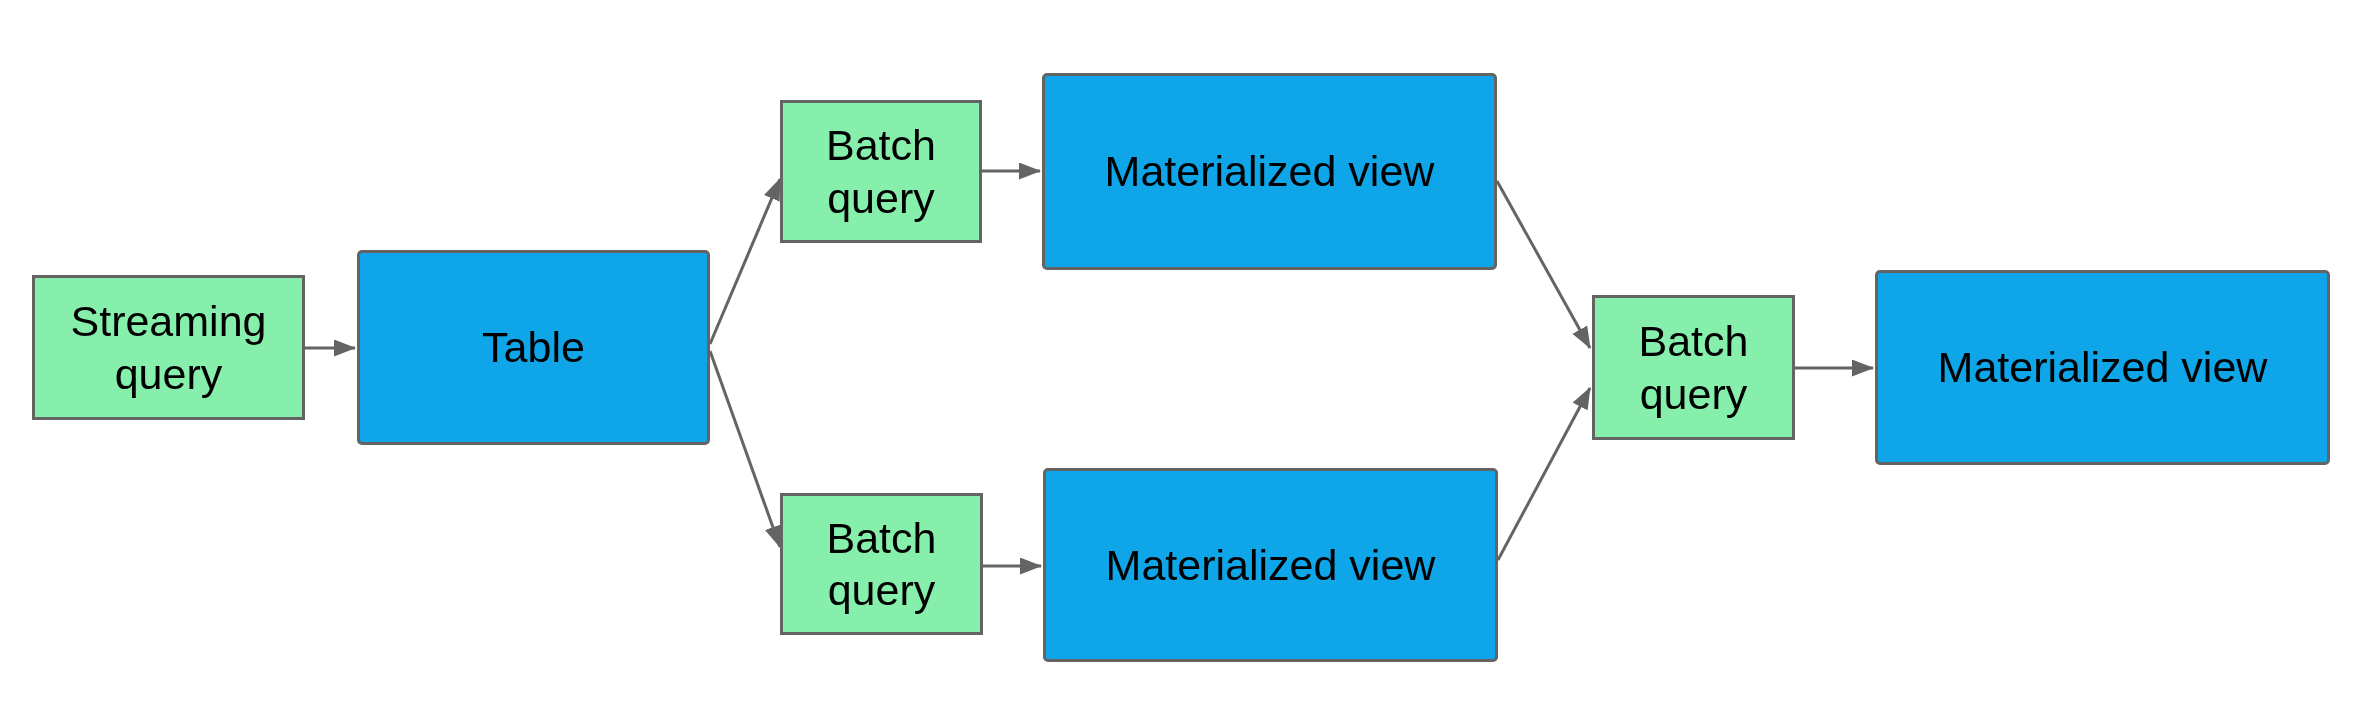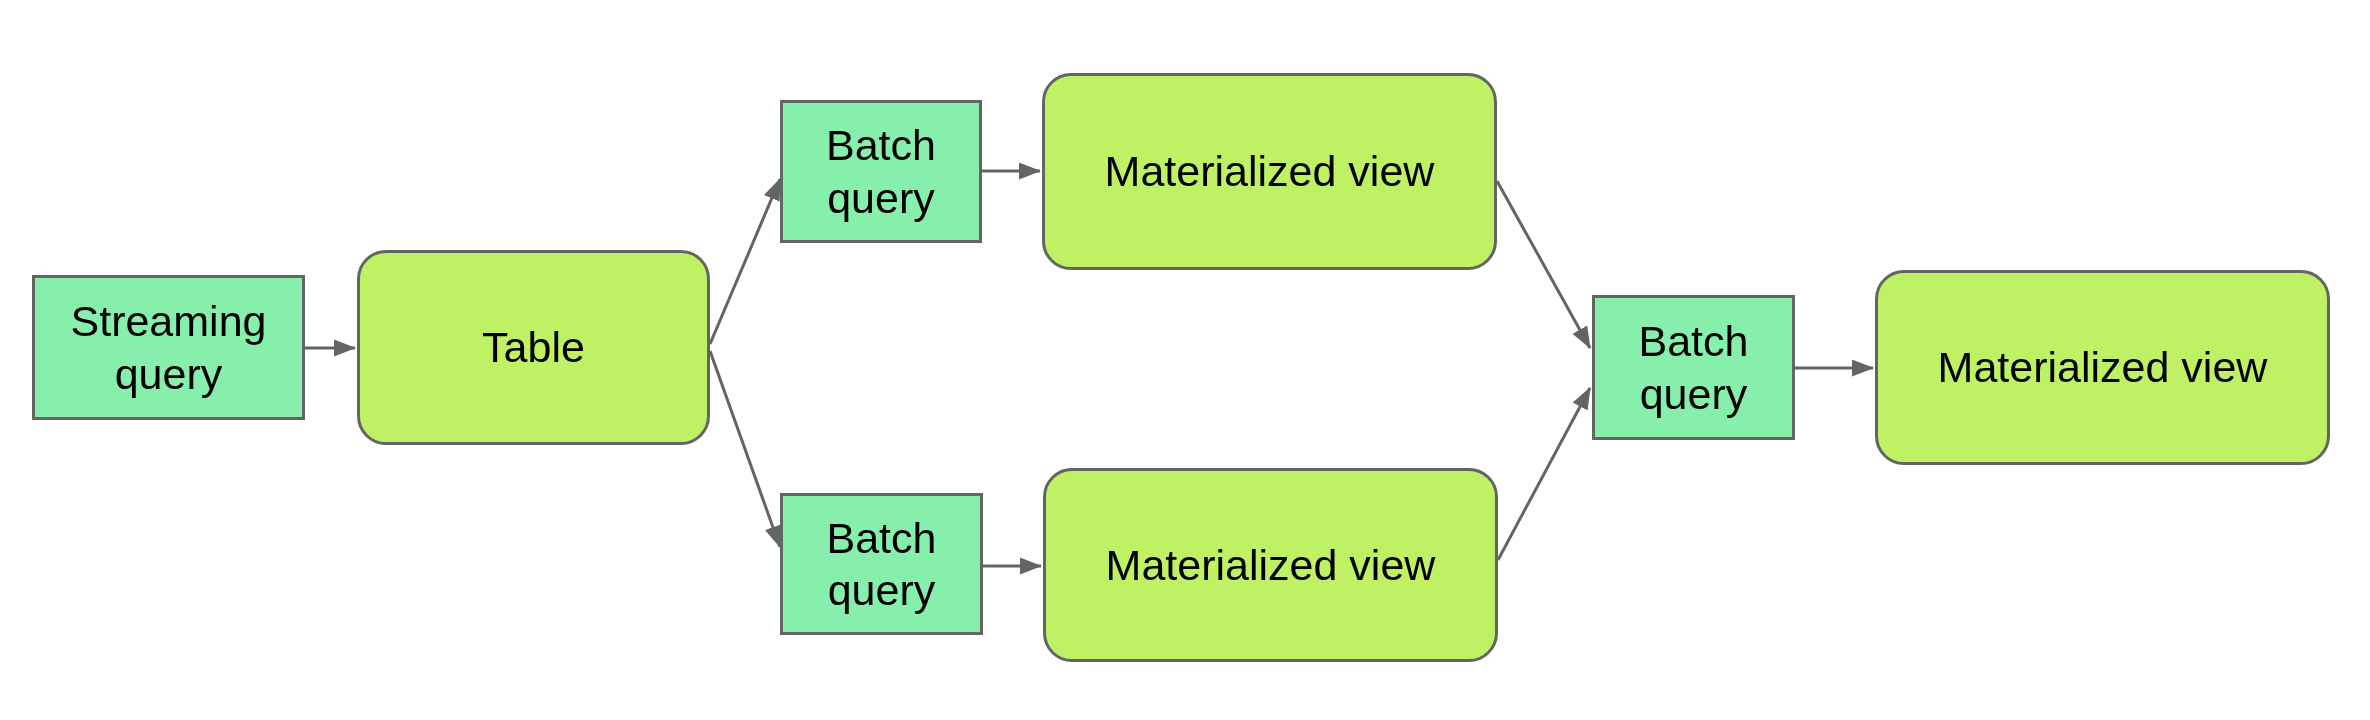--- a/index.html
+++ b/index.html
@@ -31,23 +31,23 @@
     text-align: center;
     font-size: 43px;
     line-height: 1.22;
     color: #000000;
   }
   .node.query {
     background: #86efac;
     border: 3px solid #646464;
   }
   .node.store {
-    background: #bef264;
+    background: #0ea5e9;
     border: 3px solid #646464;
-    border-radius: 29px;
+    border-radius: 5px;
   }
   .node .lbl {
     padding: 0 16px;
     white-space: normal;
   }
 </style>
 </head>
 <body>
 
 <div class="canvas">

